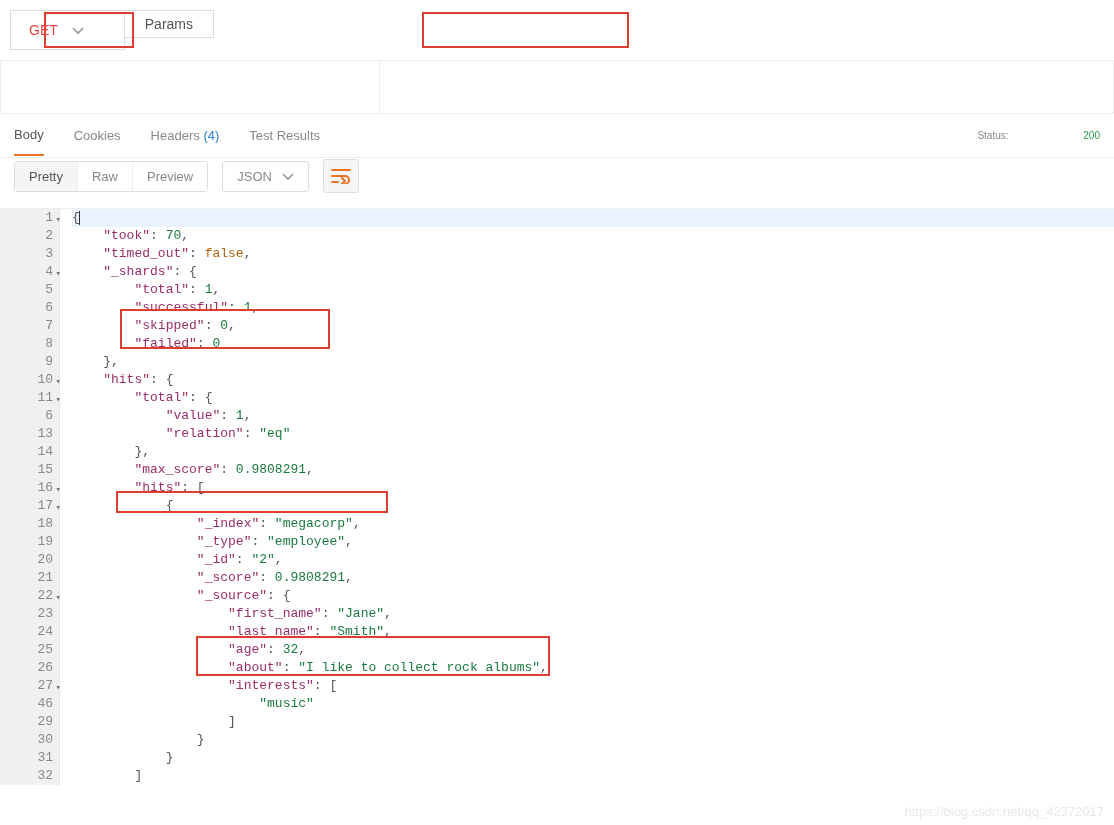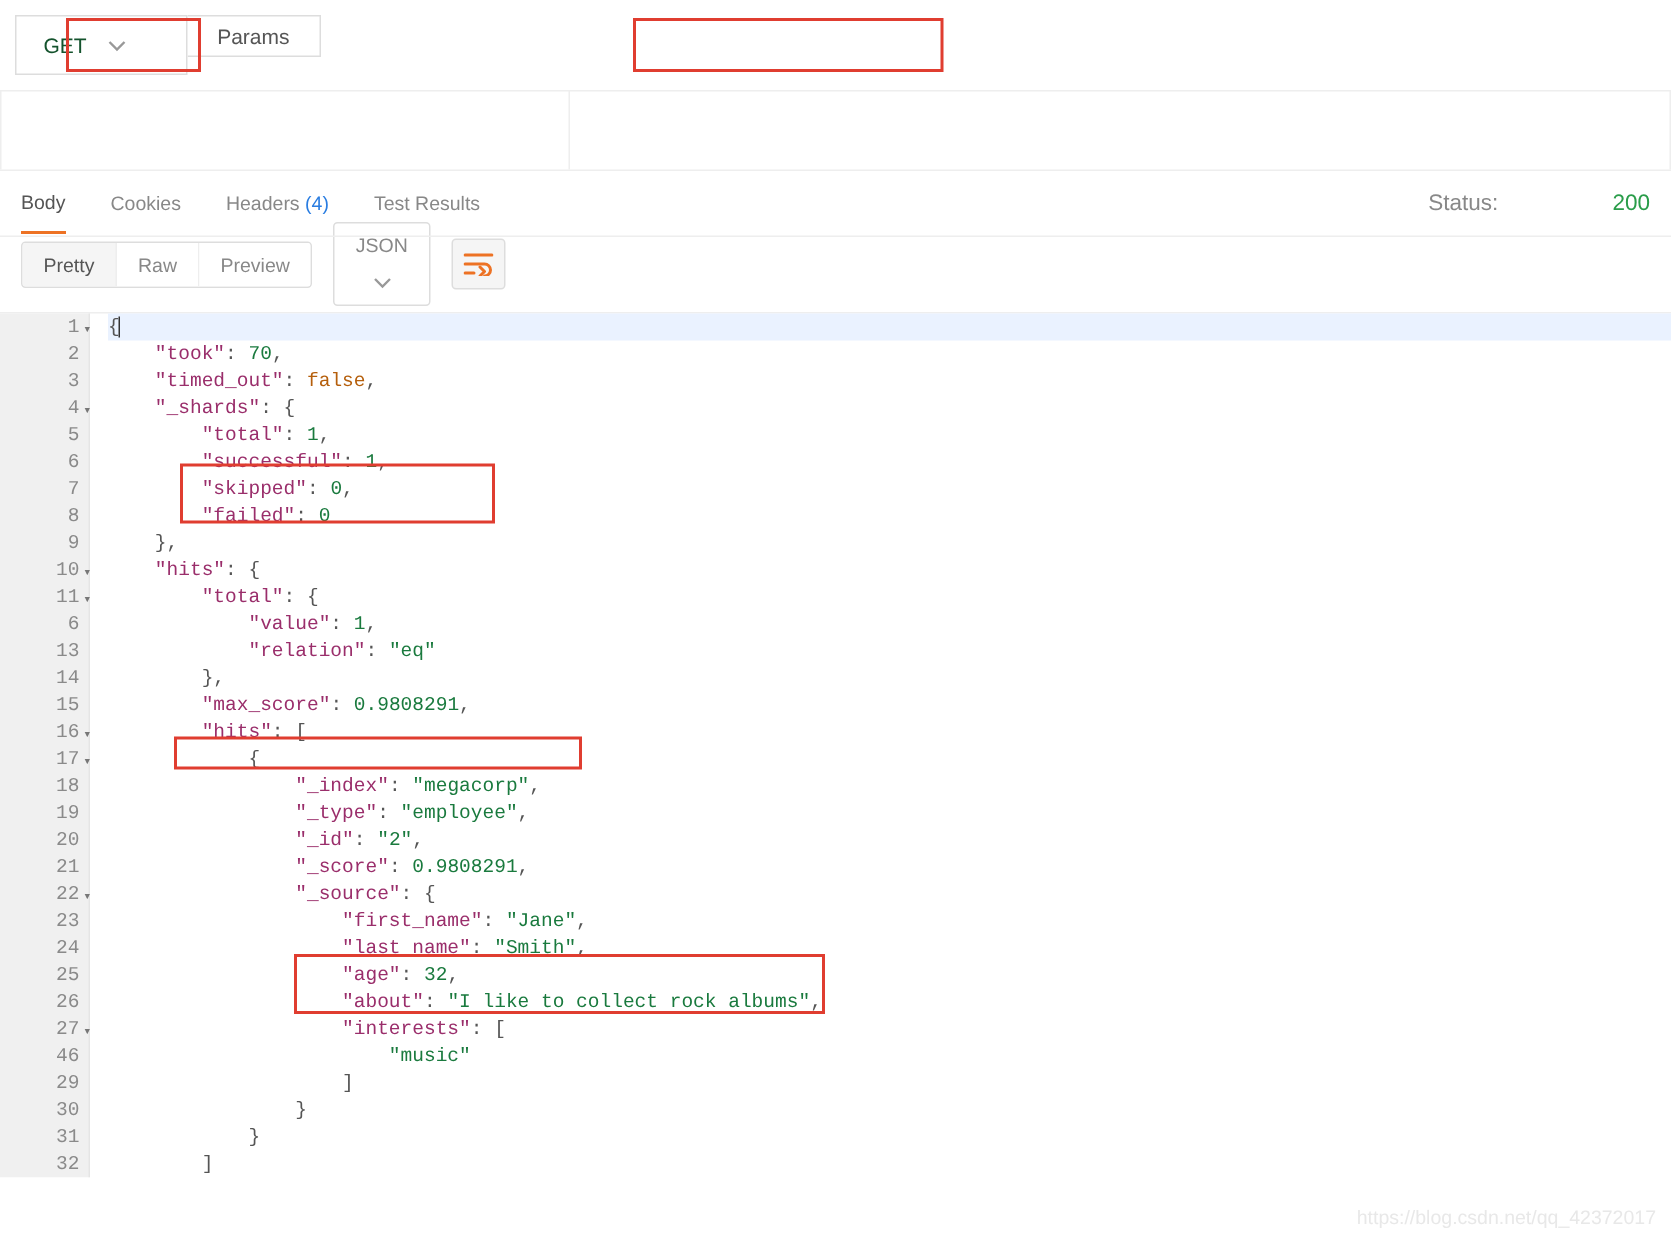--- a/index.html
+++ b/index.html
@@ -18,21 +18,21 @@
     gap: 0;
   }
   .method-select {
     position: relative;
     display: flex;
     align-items: center;
     padding: 0 40px 0 18px;
     border: 1px solid #ddd;
     background: #fff;
     height: 40px;
-    color: #14532d;
+    color: #ef4444;
     font-size: 14px;
     cursor: pointer;
   }
   .method-select .chev { margin-left: 14px; color:#999; }
   .hl-red { position: absolute; border: 2px solid #e03d30; pointer-events: none; }
   .url-box {
     flex: 1;
     display: flex;
     align-items: center;
     border: 1px solid #ddd;
@@ -70,21 +70,21 @@
     align-items:center;
     padding: 0 14px;
     height: 44px;
     border-bottom: 1px solid #eee;
     position: relative;
   }
   .resp-tabs { display:flex; gap: 30px; align-items:center; }
   .resp-tab { color:#888; font-size:13px; cursor:pointer; padding: 12px 0; }
   .resp-tab.active { color:#555; border-bottom: 2px solid #ed7224; }
   .resp-tab .count { color:#2a7de1; }
-  .status-wrap { margin-left:auto; color:#888; font-size:15px; }
+  .status-wrap { margin-left:auto; color:#888; font-size:10px; }
   .status-wrap .code { color:#2a9d4a; }
   
   .view-row {
     display:flex;
     align-items:center;
     gap: 14px;
     padding: 10px 14px 24px 14px;
     height: 50px;
   }
   .seggroup {
@@ -101,21 +101,21 @@
     cursor:pointer;
     border-right:1px solid #eee;
     background:#fff;
   }
   .seg.active { background:#f5f5f5; color:#555; }
   .seg:last-child { border-right:none; }
   .json-dd {
     display:flex; align-items:center;
     padding: 7px 14px;
     border:1px solid #ddd; border-radius:3px;
-    color:#888; cursor:pointer; gap:10px;flex-direction:column;
+    color:#888; cursor:pointer; gap:10px;
   }
   .wrap-btn {
     display:flex; align-items:center; justify-content:center;
     width:36px; height:34px;
     border:1px solid #ddd; border-radius:3px;
     background:#f5f5f5; color:#ed7224; cursor:pointer;
   }
   
   .editor {
     position:relative;

